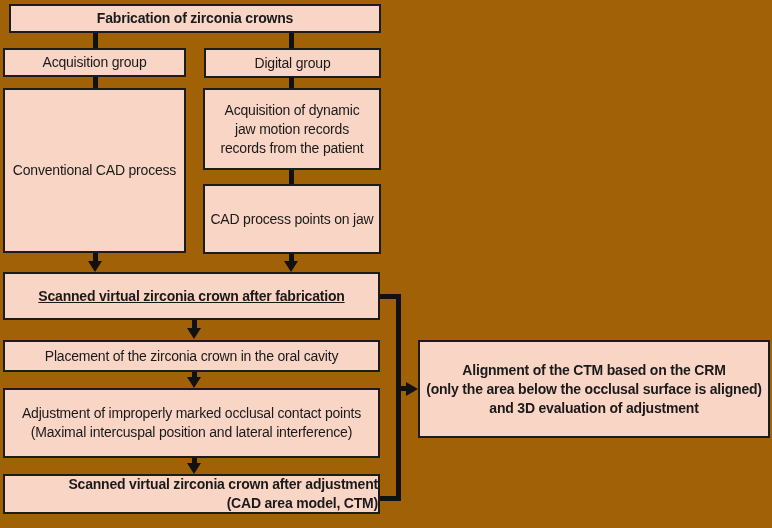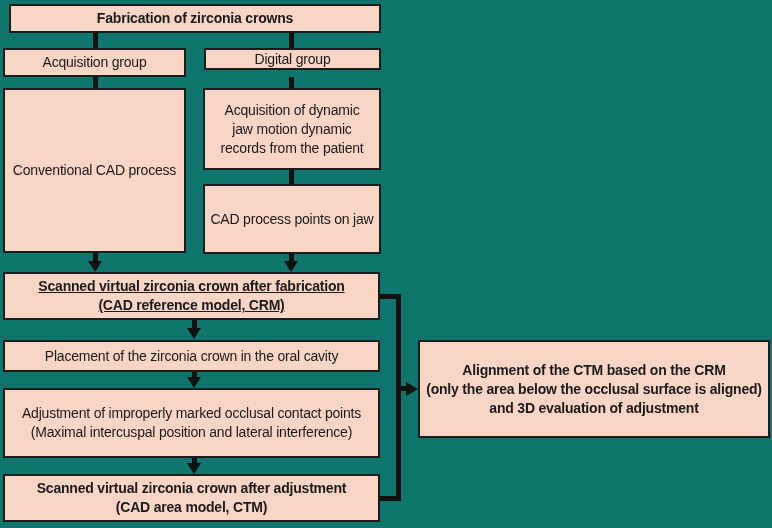--- a/index.html
+++ b/index.html
@@ -4,21 +4,21 @@
 <style>
   html, body {
     margin: 0;
     padding: 0;
     background: #ffffff;
   }
   .canvas {
     position: relative;
     width: 772px;
     height: 528px;
-    background: #0f766e;
+    background: #a16207;
     font-family: "Liberation Sans", sans-serif;
     color: #1a1a1a;
     overflow: hidden;
   }
   .box {
     position: absolute;
     box-sizing: border-box;
     background: #f9d5c6;
     border: 2px solid #1c1c1c;
     display: flex;
@@ -62,53 +62,52 @@
 
 <div class="canvas">
 
   <div class="box bold" style="left:9px; top:4px; width:372px; height:29px;">
     <div class="line">Fabrication of zirconia crowns</div>
   </div>
 
   <div class="box" style="left:3px; top:48px; width:183px; height:29px;">
     <div class="line">Acquisition group</div>
   </div>
-  <div class="box" style="left:204px; top:48px; width:177px; height:22px;">
+  <div class="box" style="left:204px; top:48px; width:177px; height:30px;">
     <div class="line">Digital group</div>
   </div>
 
   <div class="box" style="left:3px; top:88px; width:183px; height:165px;">
     <div class="line">Conventional CAD process</div>
   </div>
 
   <div class="box" style="left:203px; top:88px; width:178px; height:82px;">
     <div class="line">Acquisition of dynamic</div>
-    <div class="line">jaw motion dynamic</div>
+    <div class="line">jaw motion records</div>
     <div class="line">records from the patient</div>
   </div>
 
   <div class="box" style="left:203px; top:184px; width:178px; height:70px;">
     <div class="line">CAD process points on jaw</div>
   </div>
 
   <div class="box bold" style="left:3px; top:272px; width:377px; height:48px;text-decoration:underline;">
     <div class="line">Scanned virtual zirconia crown after fabrication</div>
-    <div class="line">(CAD reference model, CRM)</div>
   </div>
 
   <div class="box" style="left:3px; top:340px; width:377px; height:32px;">
     <div class="line">Placement of the zirconia crown in the oral cavity</div>
   </div>
 
   <div class="box" style="left:3px; top:388px; width:377px; height:70px;">
     <div class="line">Adjustment of improperly marked occlusal contact points</div>
     <div class="line">(Maximal intercuspal position and lateral interference)</div>
   </div>
 
-  <div class="box bold" style="left:3px; top:474px; width:377px; height:48px;">
+  <div class="box bold" style="left:3px; top:474px; width:377px; height:40px;align-items:flex-end;">
     <div class="line">Scanned virtual zirconia crown after adjustment</div>
     <div class="line">(CAD area model, CTM)</div>
   </div>
 
   <div class="box bold" style="left:418px; top:340px; width:352px; height:98px;">
     <div class="line">Alignment of the CTM based on the CRM</div>
     <div class="line">(only the area below the occlusal surface is aligned)</div>
     <div class="line">and 3D evaluation of adjustment</div>
   </div>
 

